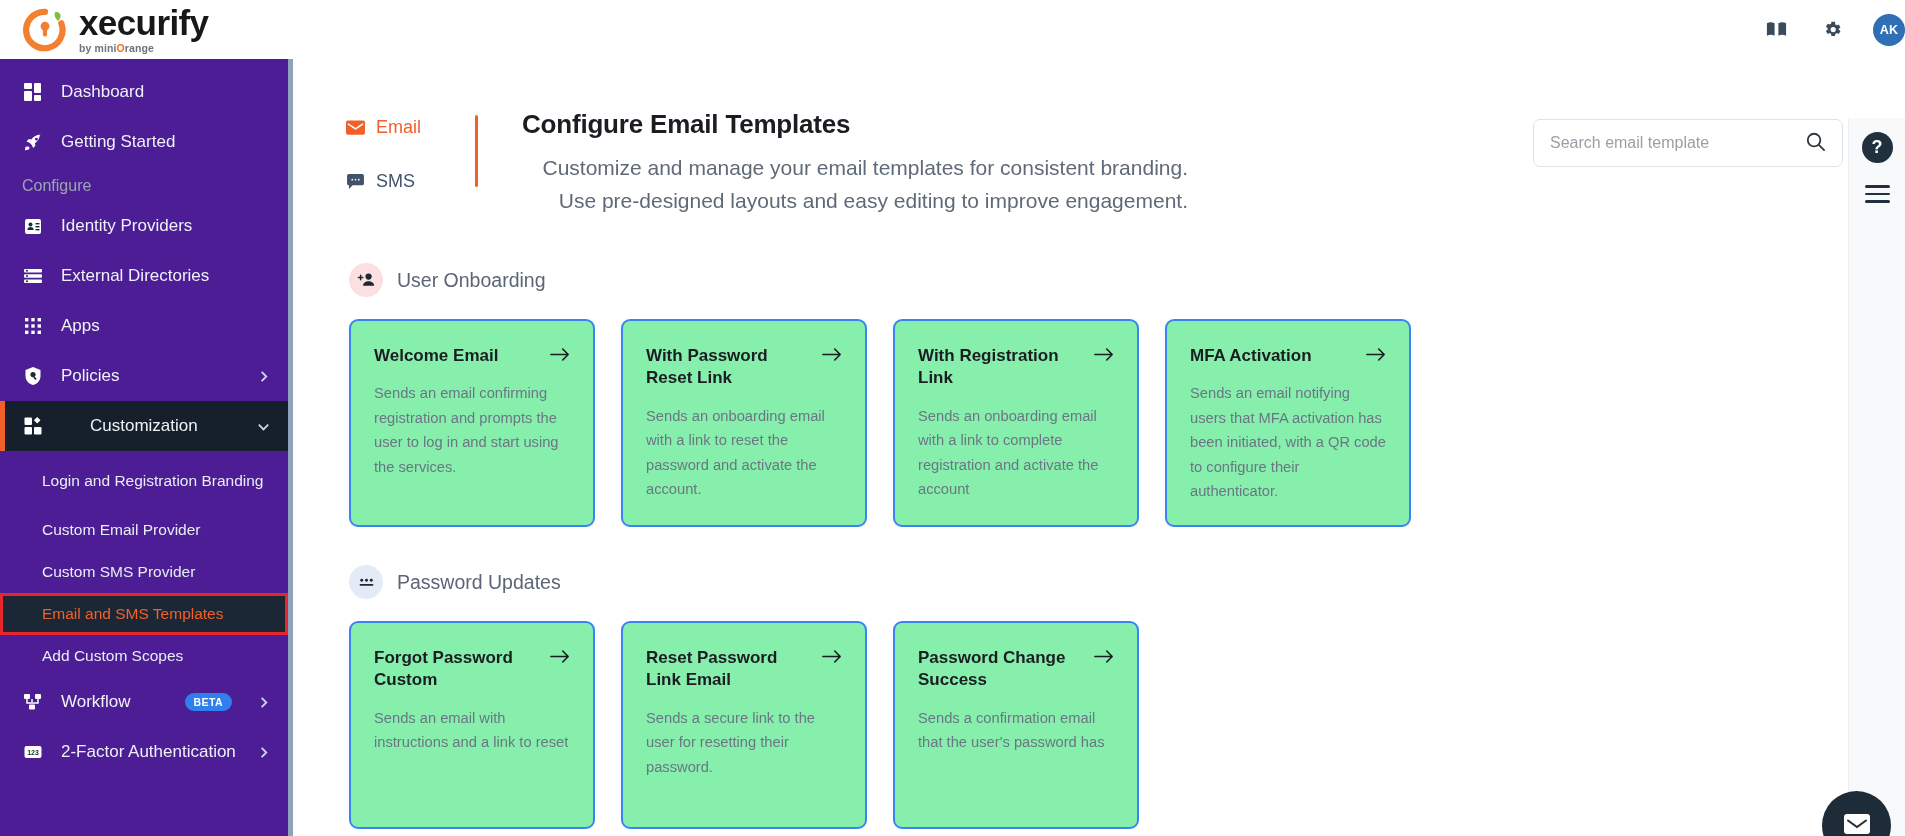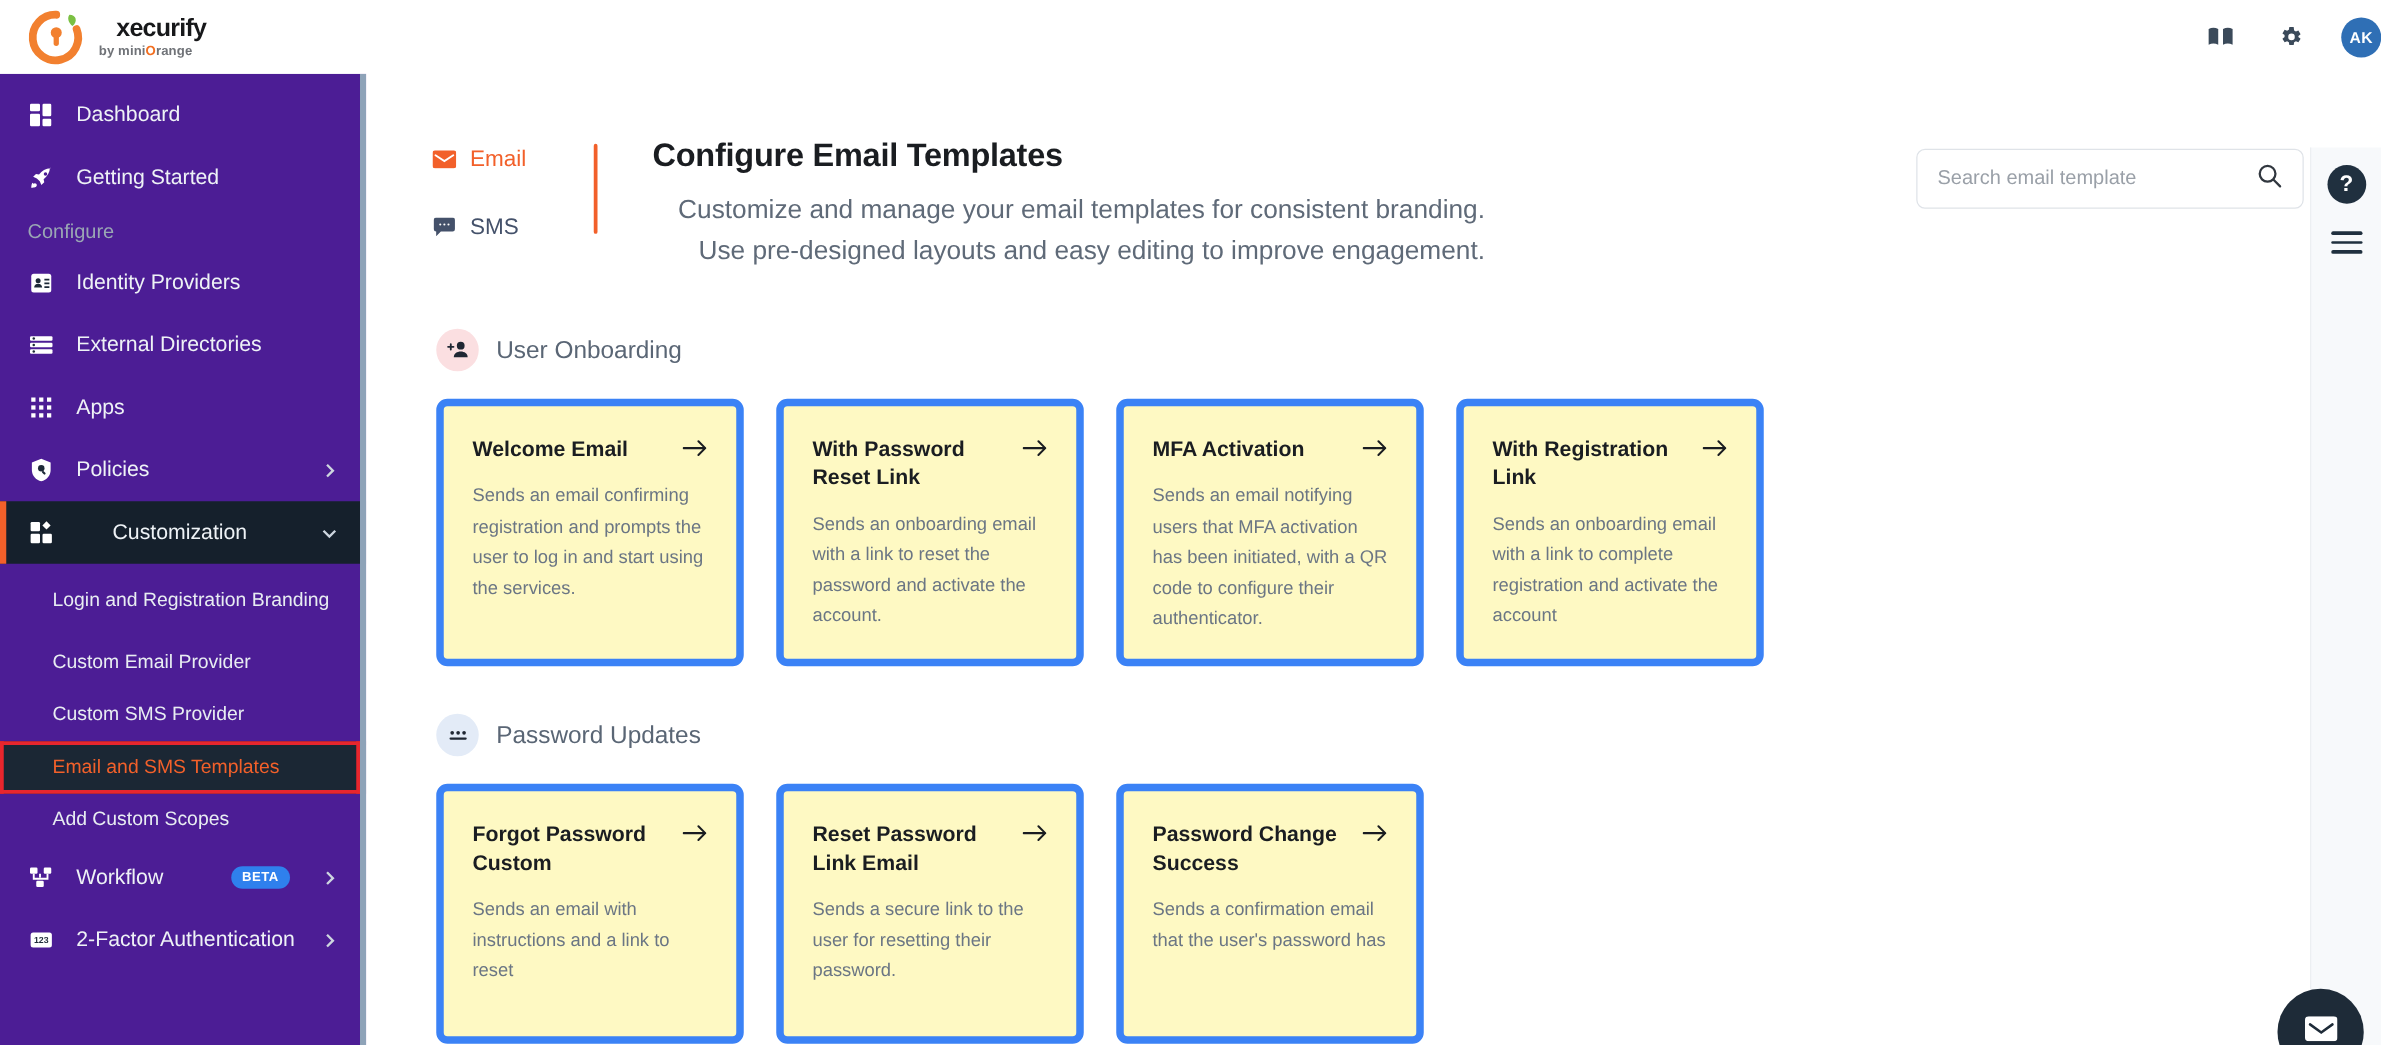--- a/index.html
+++ b/index.html
@@ -12,21 +12,21 @@
 
   
   .topbar {
     height: 59px; flex: 0 0 59px; background: #ffffff;
     display: flex; align-items: center; justify-content: space-between;
     position: relative; z-index: 30;
   }
   .brand { width: 293px; display: flex; align-items: center; gap: 11px; padding-left: 22px; }
   .brand-logo { width: 46px; height: 46px; position: relative; flex: 0 0 46px; }
   .brand-text { display: flex; flex-direction: column; justify-content: center; line-height: 1; }
-  .brand-name { font-size: 20px; font-weight: 700; color: #17181a; letter-spacing: -0.6px; margin-left: 14px; }
+  .brand-name { font-size: 35px; font-weight: 700; color: #17181a; letter-spacing: -0.6px; }
   .brand-sub { font-size: 10.5px; color: #6f7277; font-weight: 700; margin-top: 3px; letter-spacing: 0.1px; }
   .brand-sub .o { color: #f26f21; }
 
   .topbar-actions { display: flex; align-items: center; gap: 26px; }
   .icon-btn {
     width: 30px; height: 30px; display: flex; align-items: center;
     justify-content: center; cursor: pointer; color: #3b4a5a;
   }
   .avatar {
     width: 32px; height: 32px; border-radius: 50%; background: #2f6fb5;
@@ -121,22 +121,22 @@
   .section { padding-left: 56px; margin-top: 38px; }
   .section-head { display: flex; align-items: center; gap: 14px; margin-bottom: 22px; }
   .section-badge {
     width: 34px; height: 34px; border-radius: 50%;
     display: flex; align-items: center; justify-content: center; flex: 0 0 34px;
   }
   .section-title { font-size: 19.5px; color: #5a6675; }
 
   .cards { display: flex; gap: 26px; }
   .card {
-    width: 246px; min-height: 208px; border: 6px solid #3b82f6; border-radius: 9px;
-    background: #fef9c3; padding: 24px 23px 20px; cursor: pointer;
+    width: 246px; min-height: 208px; border: 2px solid #3b82f6; border-radius: 9px;
+    background: #86efac; padding: 24px 23px 20px; cursor: pointer;
     display: flex; flex-direction: column;
   }
   .card-top { display: flex; align-items: flex-start; gap: 10px; }
   .card-title {
     font-size: 17px; font-weight: 700; color: #1a1d21;
     line-height: 1.32; flex: 1 1 auto;
   }
   .card-arrow { flex: 0 0 20px; color: #1a1d21; margin-top: 2px; }
   .card-desc { font-size: 14.7px; color: #6b7684; line-height: 1.66; margin-top: 14px; }
 
@@ -416,39 +416,39 @@
                 <span class="card-arrow">
                   <svg viewBox="0 0 22 16" width="20" height="15" fill="none" stroke="currentColor" stroke-width="1.8">
                       <path d="M1 8h19M14 2l6 6-6 6" stroke-linecap="round" stroke-linejoin="round"></path>
                     </svg>
                 </span>
               </div>
               <div class="card-desc">Sends an onboarding email with a link to reset the password and activate the account.</div>
             </div>
             <div class="card">
               <div class="card-top">
+                <div class="card-title">With Registration Link</div>
+                <span class="card-arrow">
+                  <svg viewBox="0 0 22 16" width="20" height="15" fill="none" stroke="currentColor" stroke-width="1.8">
+                      <path d="M1 8h19M14 2l6 6-6 6" stroke-linecap="round" stroke-linejoin="round"></path>
+                    </svg>
+                </span>
+              </div>
+              <div class="card-desc">Sends an onboarding email with a link to complete registration and activate the account</div>
+            </div>
+            <div class="card">
+              <div class="card-top">
                 <div class="card-title">MFA Activation</div>
                 <span class="card-arrow">
                   <svg viewBox="0 0 22 16" width="20" height="15" fill="none" stroke="currentColor" stroke-width="1.8">
                       <path d="M1 8h19M14 2l6 6-6 6" stroke-linecap="round" stroke-linejoin="round"></path>
                     </svg>
                 </span>
               </div>
               <div class="card-desc">Sends an email notifying users that MFA activation has been initiated, with a QR code to configure their authenticator.</div>
-            </div>
-            <div class="card">
-              <div class="card-top">
-                <div class="card-title">With Registration Link</div>
-                <span class="card-arrow">
-                  <svg viewBox="0 0 22 16" width="20" height="15" fill="none" stroke="currentColor" stroke-width="1.8">
-                      <path d="M1 8h19M14 2l6 6-6 6" stroke-linecap="round" stroke-linejoin="round"></path>
-                    </svg>
-                </span>
-              </div>
-              <div class="card-desc">Sends an onboarding email with a link to complete registration and activate the account</div>
             </div>
           </div>
         </div>
 
         <div class="section">
           <div class="section-head">
             <div class="section-badge" style="background:#e3ebf7">
               <svg viewBox="0 0 22 16" width="19" height="14" fill="#1f2733">
                   <circle cx="5.5" cy="6" r="1.7"></circle>
                   <circle cx="11" cy="6" r="1.7"></circle>

